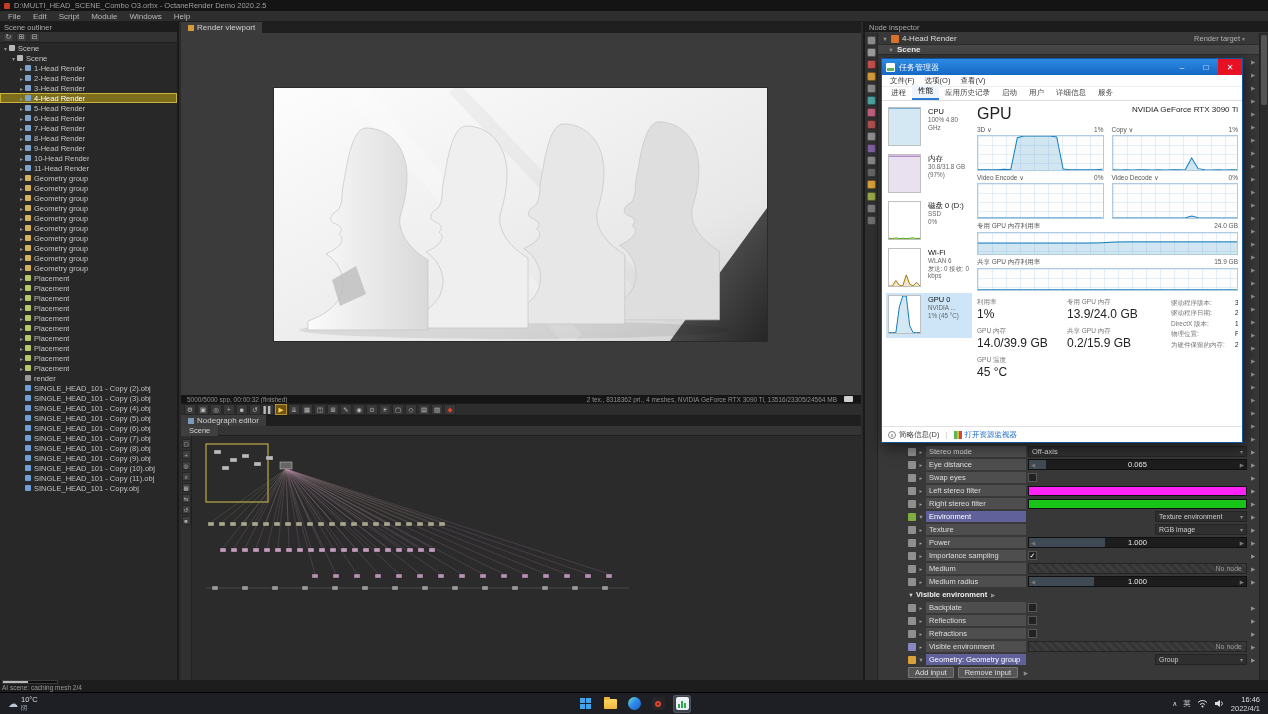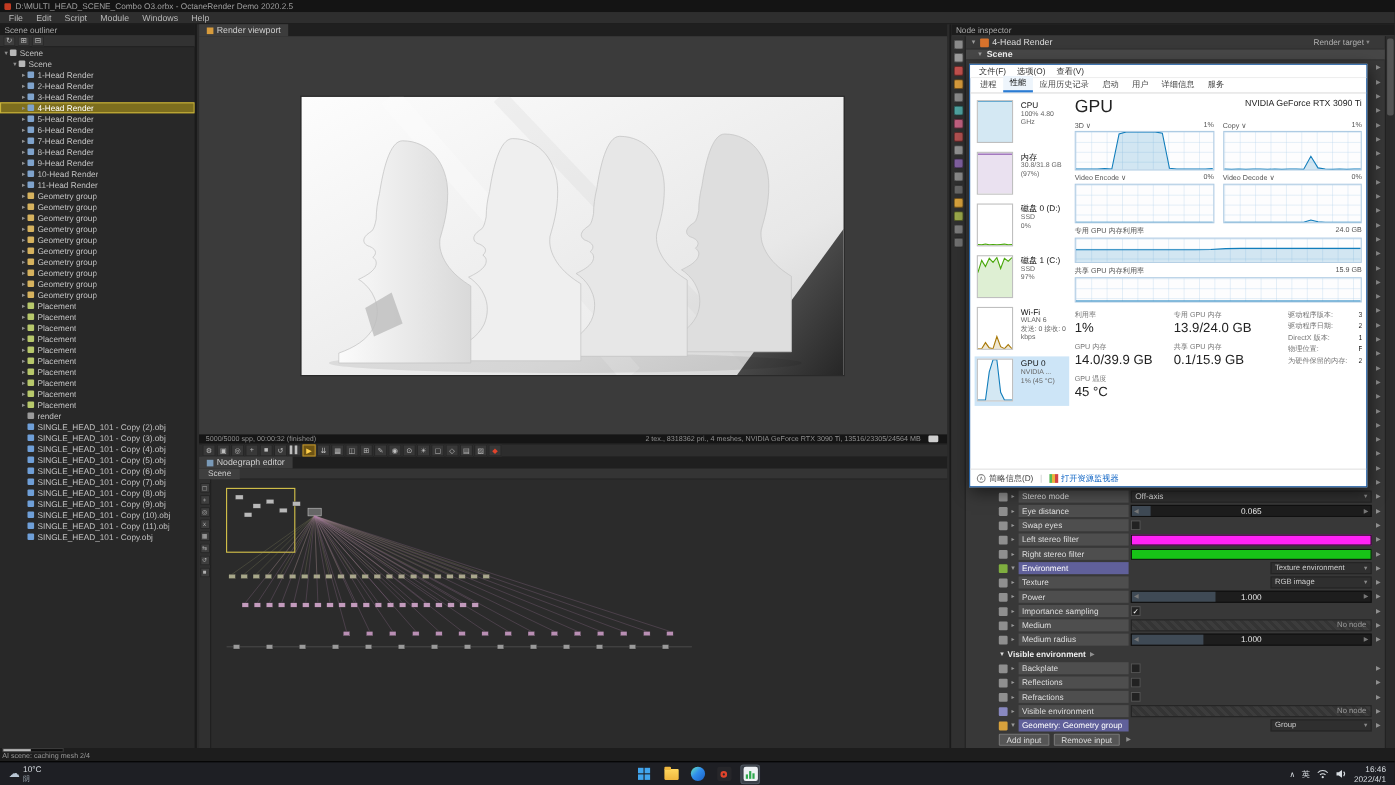--- a/index.html
+++ b/index.html
@@ -946,20 +946,29 @@
           <div class="irow btnrow">
             <div class="ibtn">Add input</div>
             <div class="ibtn">Remove input</div>
             <span class="rarrow">▶</span>
           </div>
         </div>
     </div>
   </div>
 
   <div class="abs" id="taskman">
+    <div id="tm-title">
+      <span class="tico"></span>
+      <span class="ttext">任务管理器</span>
+      <div class="tm-btns">
+          <div class="tm-btn">–</div>
+          <div class="tm-btn">□</div>
+          <div class="tm-btn close">✕</div>
+        </div>
+    </div>
     <div id="tm-menu">
         <span class="tm-menu-item">文件(F)</span>
         <span class="tm-menu-item">选项(O)</span>
         <span class="tm-menu-item">查看(V)</span>
       </div>
     <div id="tm-tabs">
         <span class="tm-tab">进程</span>
         <span class="tm-tab active">性能</span>
         <span class="tm-tab">应用历史记录</span>
         <span class="tm-tab">启动</span>
@@ -1002,33 +1011,20 @@
             </div>
             <div class="tm-card-tx">
               <div class="t">磁盘 0 (D:)</div>
               <div class="s">SSD</div>
               <div class="s">0%</div>
             </div>
           </div>
           <div class="tm-card">
             <div class="tm-thumb">
               <svg viewBox="0 0 100 40" preserveAspectRatio="none" style="width:100%;height:100%;display:block">
-                <polygon points="0.0,16.0 11.1,4.0 22.2,10.0 33.3,2.0 44.4,6.0 55.6,1.2 66.7,12.0 77.8,2.0 88.9,4.8 100.0,1.2 100,40 0,40" fill="#4aa80b" opacity="0.18"></polygon>
-                <polyline points="0.0,16.0 11.1,4.0 22.2,10.0 33.3,2.0 44.4,6.0 55.6,1.2 66.7,12.0 77.8,2.0 88.9,4.8 100.0,1.2" fill="none" stroke="#4aa80b" stroke-width="1" vector-effect="non-scaling-stroke"></polyline>
-              </svg>
-            </div>
-            <div class="tm-card-tx">
-              <div class="t">磁盘 1 (C:)</div>
-              <div class="s">SSD</div>
-              <div class="s">97%</div>
-            </div>
-          </div>
-          <div class="tm-card">
-            <div class="tm-thumb">
-              <svg viewBox="0 0 100 40" preserveAspectRatio="none" style="width:100%;height:100%;display:block">
                 <polygon points="0.0,40.0 11.1,40.0 22.2,34.0 33.3,39.2 44.4,40.0 55.6,28.0 66.7,38.0 77.8,40.0 88.9,36.0 100.0,40.0 100,40 0,40" fill="#a87908" opacity="0.18"></polygon>
                 <polyline points="0.0,40.0 11.1,40.0 22.2,34.0 33.3,39.2 44.4,40.0 55.6,28.0 66.7,38.0 77.8,40.0 88.9,36.0 100.0,40.0" fill="none" stroke="#a87908" stroke-width="1" vector-effect="non-scaling-stroke"></polyline>
               </svg>
             </div>
             <div class="tm-card-tx">
               <div class="t">Wi-Fi</div>
               <div class="s">WLAN 6</div>
               <div class="s">发送: 0 接收: 0 kbps</div>
             </div>
           </div>
@@ -1138,21 +1134,21 @@
               <div class="bn">
                 <div class="l">专用 GPU 内存</div>
                 <div class="v">13.9/24.0 GB</div>
               </div>
               <div class="bn">
                 <div class="l">GPU 内存</div>
                 <div class="v">14.0/39.9 GB</div>
               </div>
               <div class="bn">
                 <div class="l">共享 GPU 内存</div>
-                <div class="v">0.1/15.9 GB</div>
+                <div class="v">0.2/15.9 GB</div>
               </div>
               <div class="bn">
                 <div class="l">GPU 温度</div>
                 <div class="v">45 °C</div>
               </div>
             </div>
           <div id="tm-info">
               <div class="inforow">
                 <span class="l">驱动程序版本:</span>
                 <span class="v">30.0.15.1216</span>

